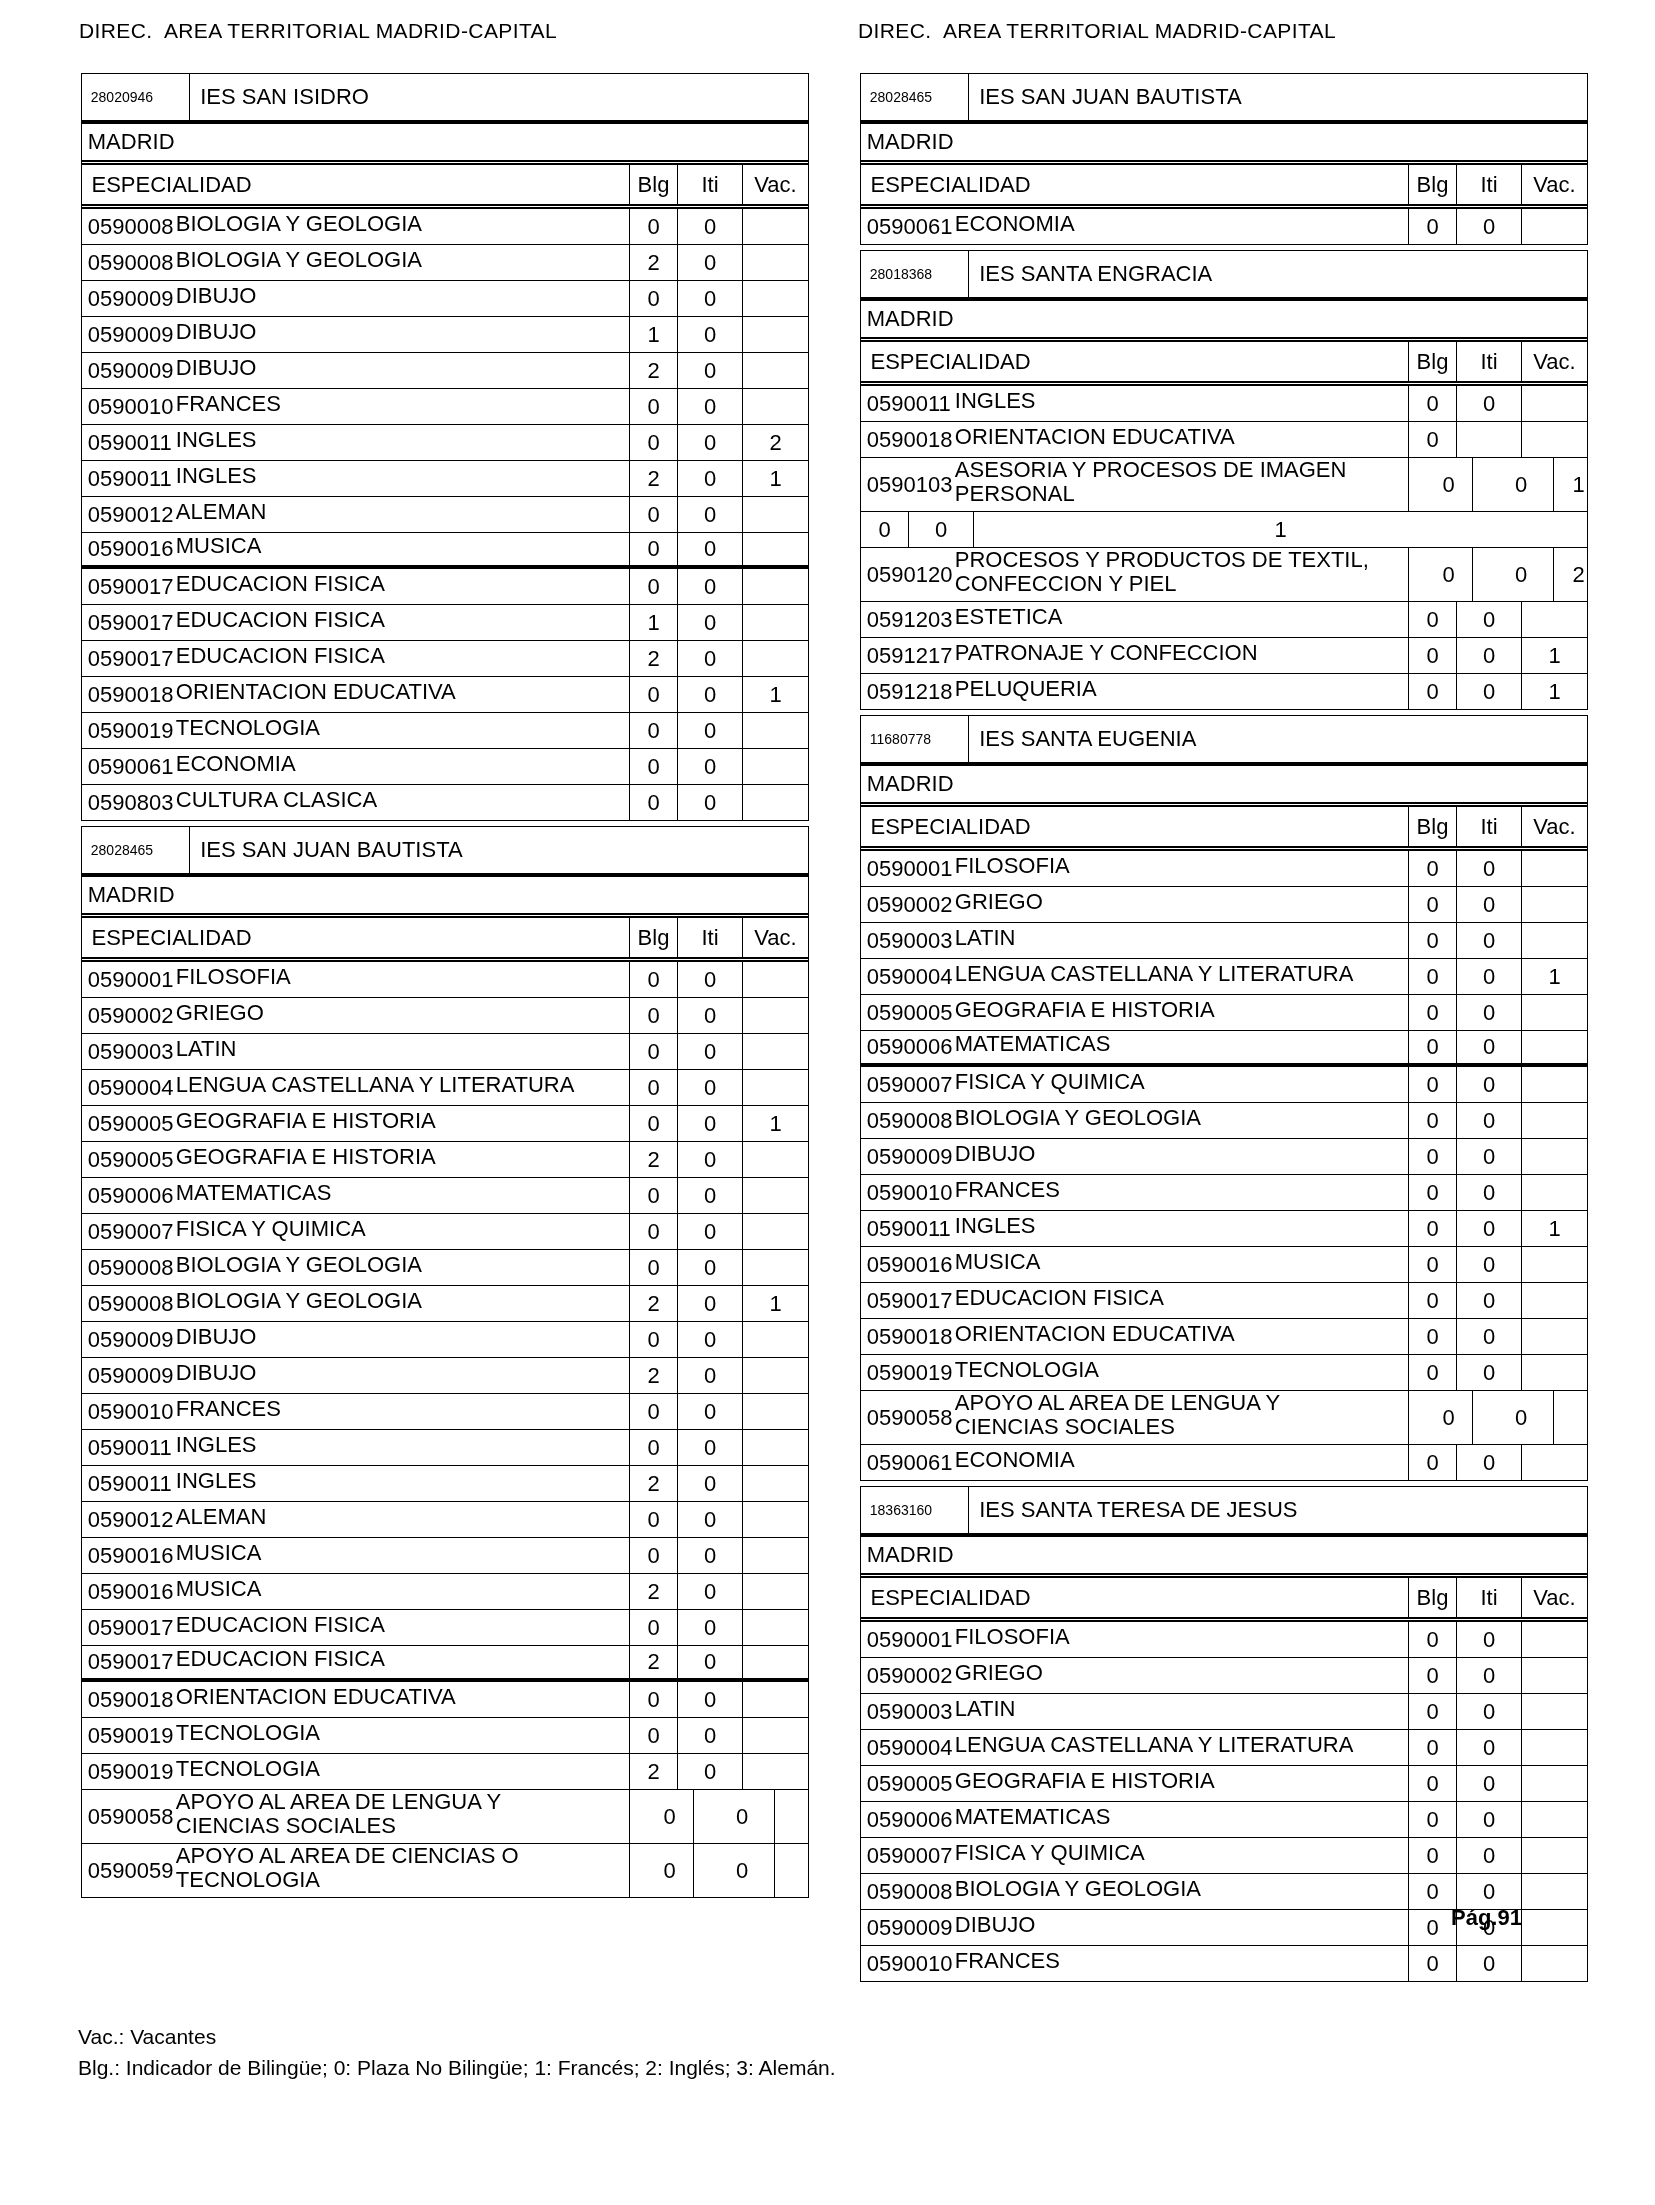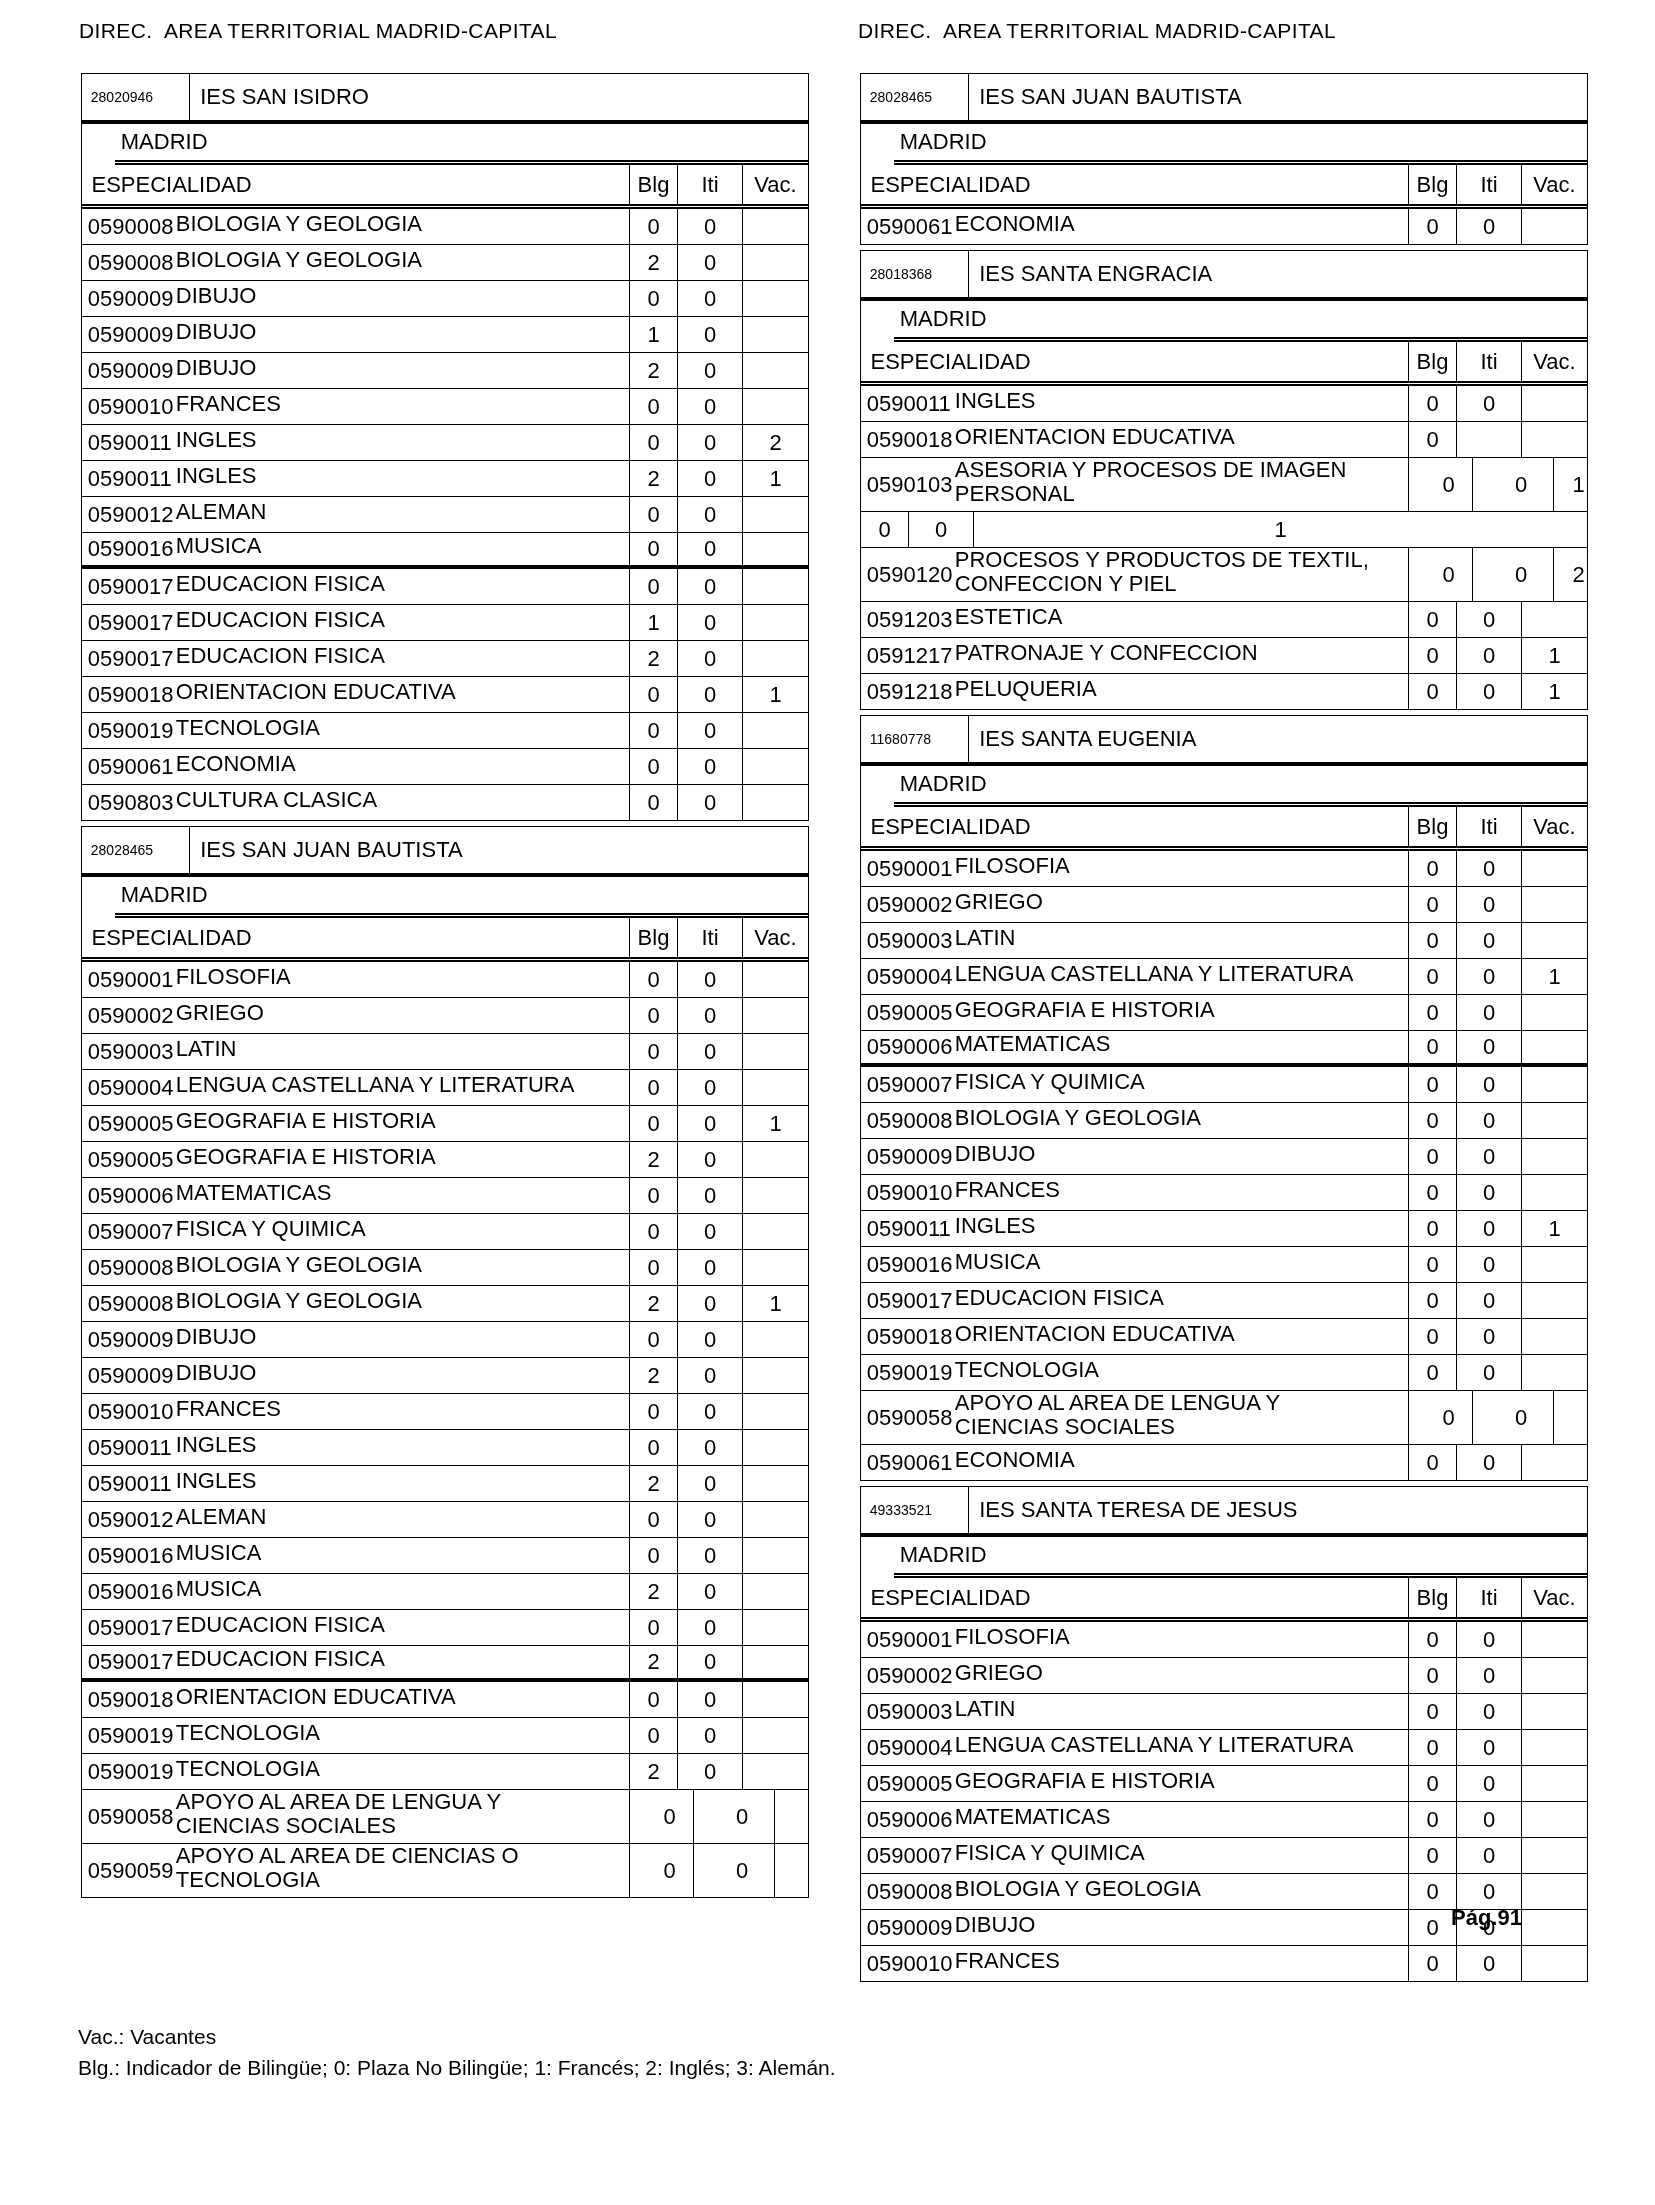--- a/index.html
+++ b/index.html
@@ -19,21 +19,21 @@
 
   .school-table{width:728px;border:1.5px solid #000;border-bottom:none;background:#fff;}
   .school-table + .school-table{margin-top:5.1px;}
 
   .row-school{display:flex;height:50px;border-bottom:4.4px solid #000;}
   .s-code{flex:0 0 108px;border-right:1.5px solid #000;display:flex;align-items:center;
           padding-left:8.8px;font-size:14px;}
   .s-name{flex:1;display:flex;align-items:center;padding-left:10.2px;font-size:22px;}
 
   .row-muni{height:41px;border-bottom:5.1px double #000;display:flex;align-items:center;
-            padding-left:5.8px;font-size:22px;margin-left:33px;}
+            padding-left:5.8px;font-size:22px;}
 
   .row-colhead{display:flex;height:44px;border-bottom:5.1px double #000;font-size:22px;}
   .h-esp{flex:0 0 548px;border-right:1.5px solid #000;display:flex;align-items:center;padding-left:9.5px;}
   .h-num{display:flex;align-items:center;justify-content:center;text-align:center;}
   .h-blg{flex:0 0 48px;border-right:1.5px solid #000;}
   .h-iti{flex:0 0 65px;border-right:1.5px solid #000;}
   .h-vac{flex:1;}
 
   .row-data{display:flex;height:36px;border-bottom:1.5px solid #000;font-size:22px;}
   .row-data.two-line{height:54px;gap:16px;}
@@ -869,21 +869,21 @@
               <div class="lbl">ECONOMIA</div>
             </div>
           </div>
           <div class="c-num c-blg">0</div>
           <div class="c-num c-iti">0</div>
           <div class="c-num c-vac"></div>
         </div>
       </div>
       <div class="school-table">
         <div class="row-school">
-          <div class="s-code">49333521</div>
+          <div class="s-code">18363160</div>
           <div class="s-name">IES SANTA TERESA DE JESUS</div>
         </div>
         <div class="row-muni">MADRID</div>
         <div class="row-colhead">
           <div class="h-esp">ESPECIALIDAD</div>
           <div class="h-num h-blg">Blg</div>
           <div class="h-num h-iti">Iti</div>
           <div class="h-num h-vac">Vac.</div>
         </div>
         <div class="row-data">

